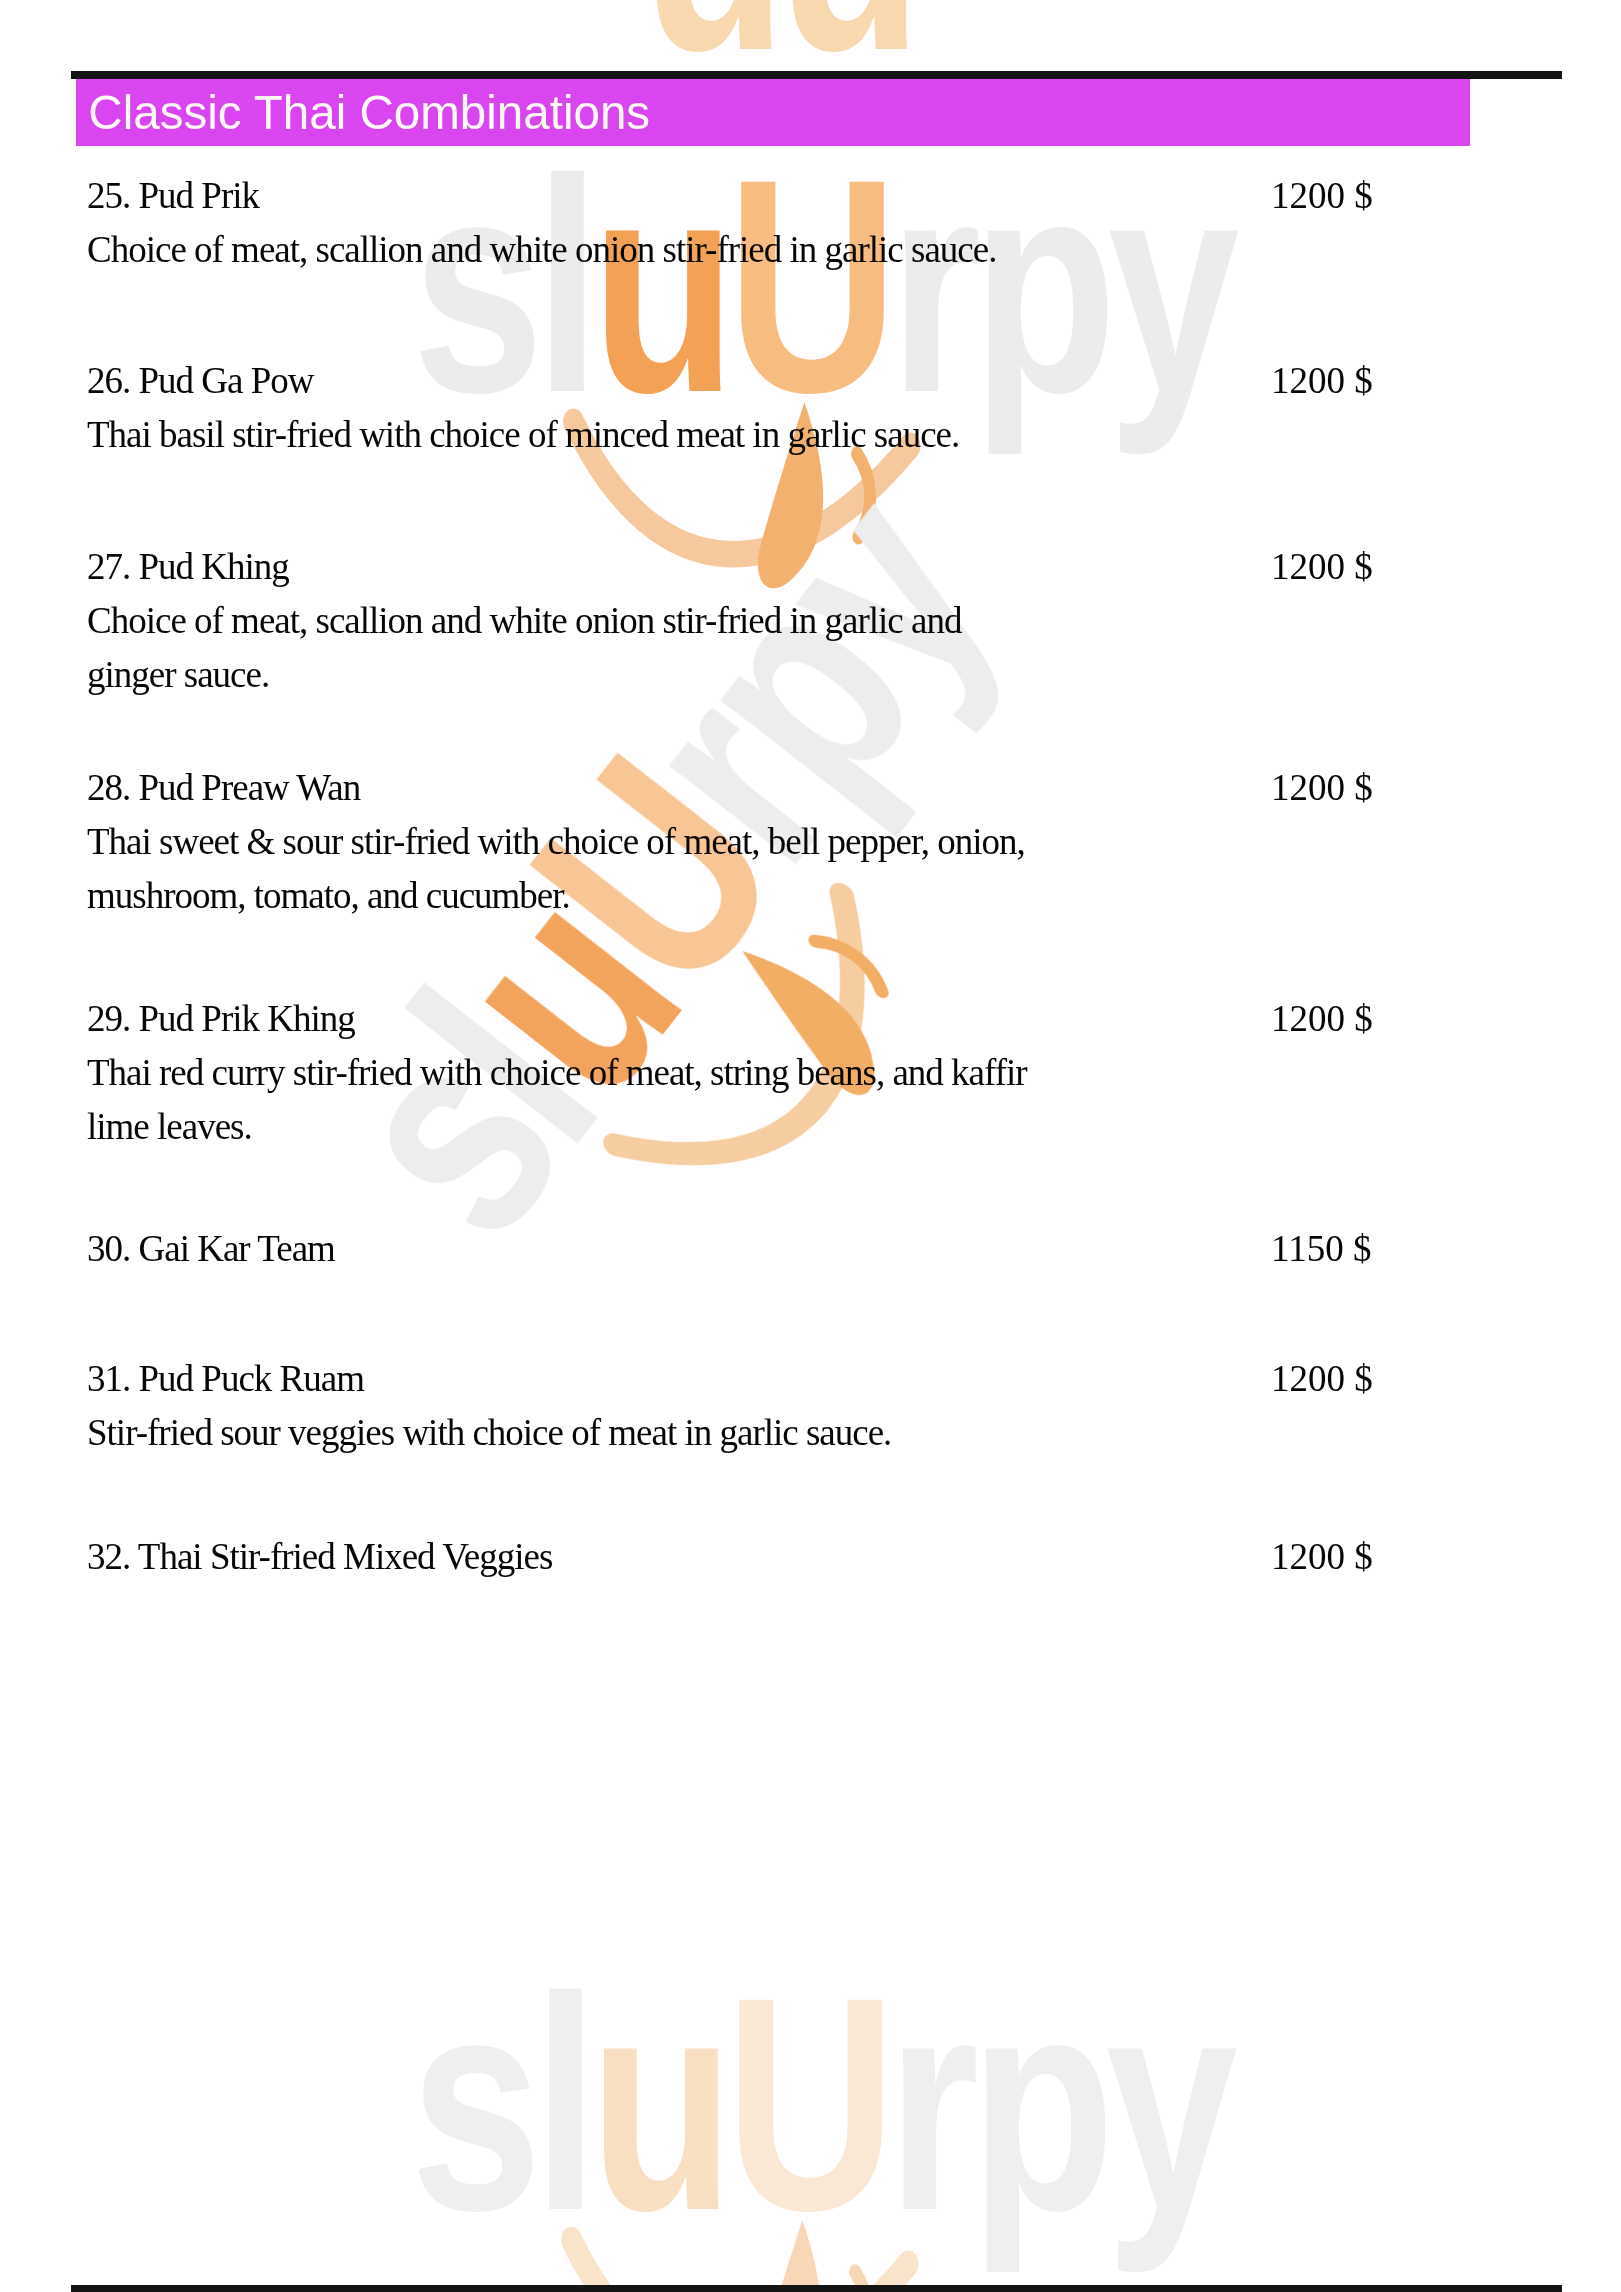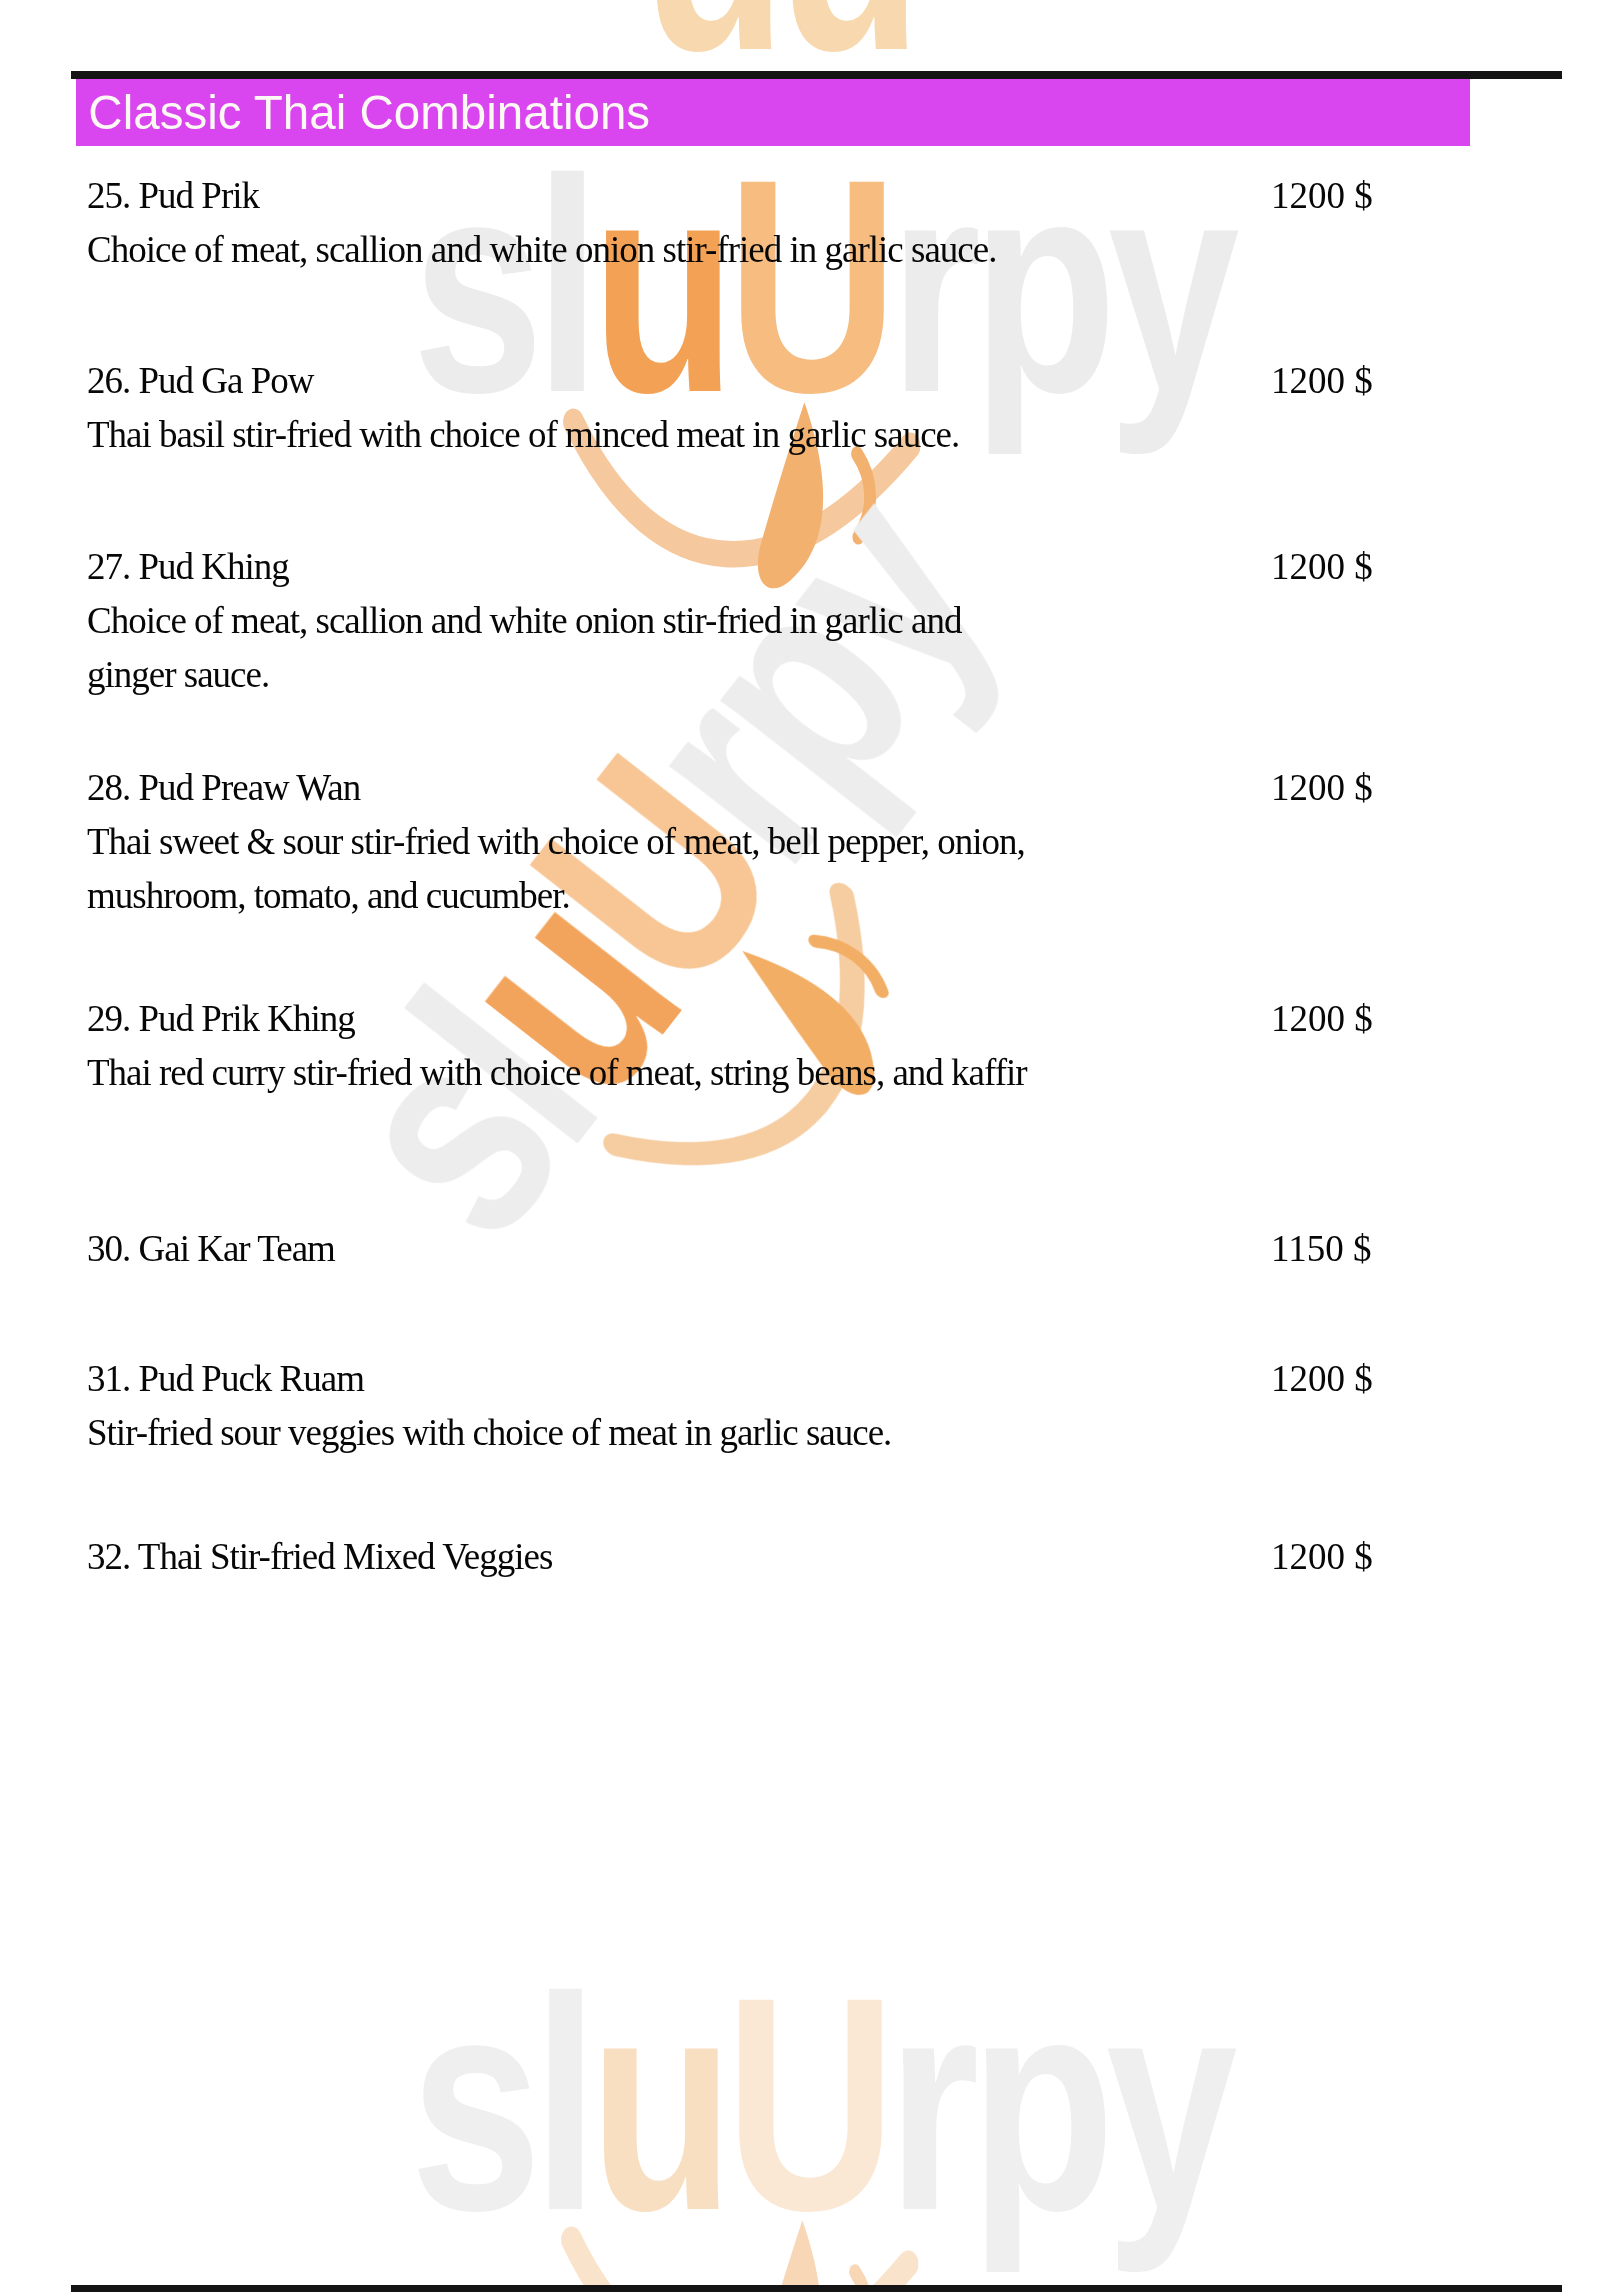--- a/index.html
+++ b/index.html
@@ -127,20 +127,21 @@
   <div class="item" style="top:761px">
     <div class="t">28. Pud Preaw Wan</div>
     <div class="d">Thai sweet &amp; sour stir-fried with choice of meat, bell pepper, onion,</div>
     <div class="d">mushroom, tomato, and cucumber.</div>
     <div class="price">1200 $</div>
   </div>
 
   <div class="item" style="top:992px">
     <div class="t">29. Pud Prik Khing</div>
     <div class="d">Thai red curry stir-fried with choice of meat, string beans, and kaffir</div>
+    <div class="d">lime leaves.</div>
     <div class="price">1200 $</div>
   </div>
 
   <div class="item" style="top:1222px">
     <div class="t">30. Gai Kar Team</div>
     <div class="price">1150 $</div>
   </div>
 
   <div class="item" style="top:1352px">
     <div class="t">31. Pud Puck Ruam</div>

